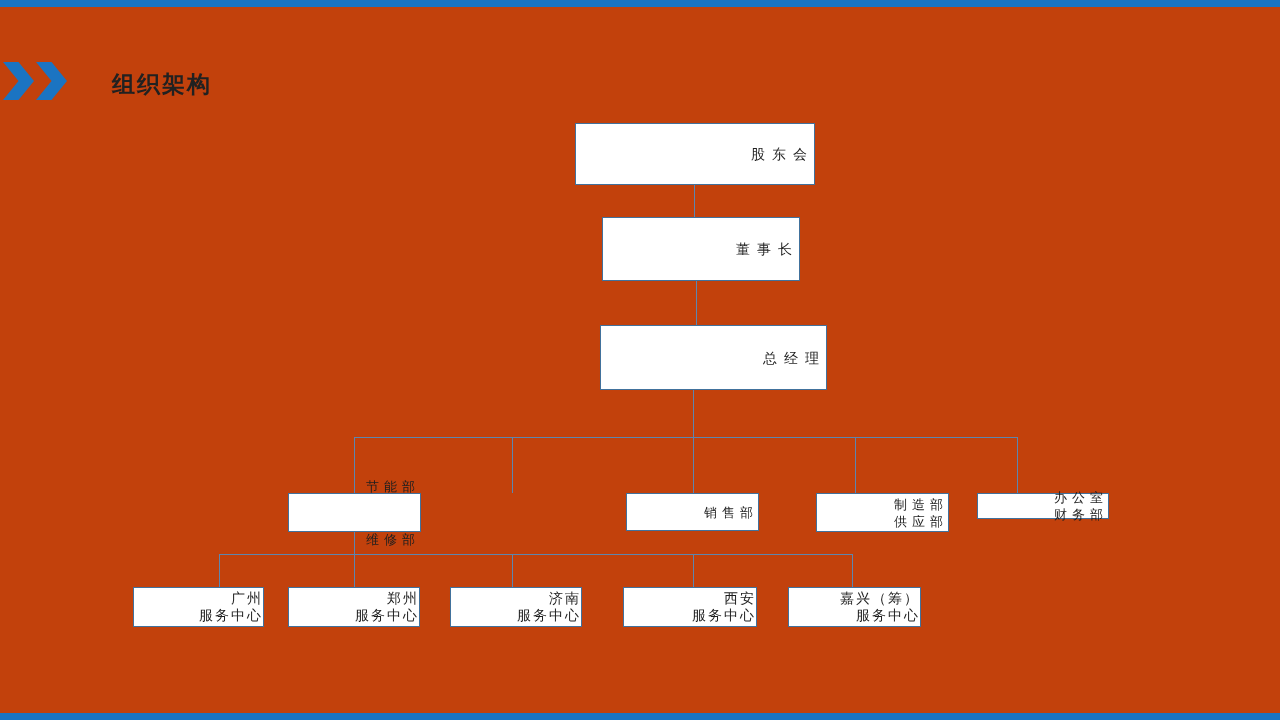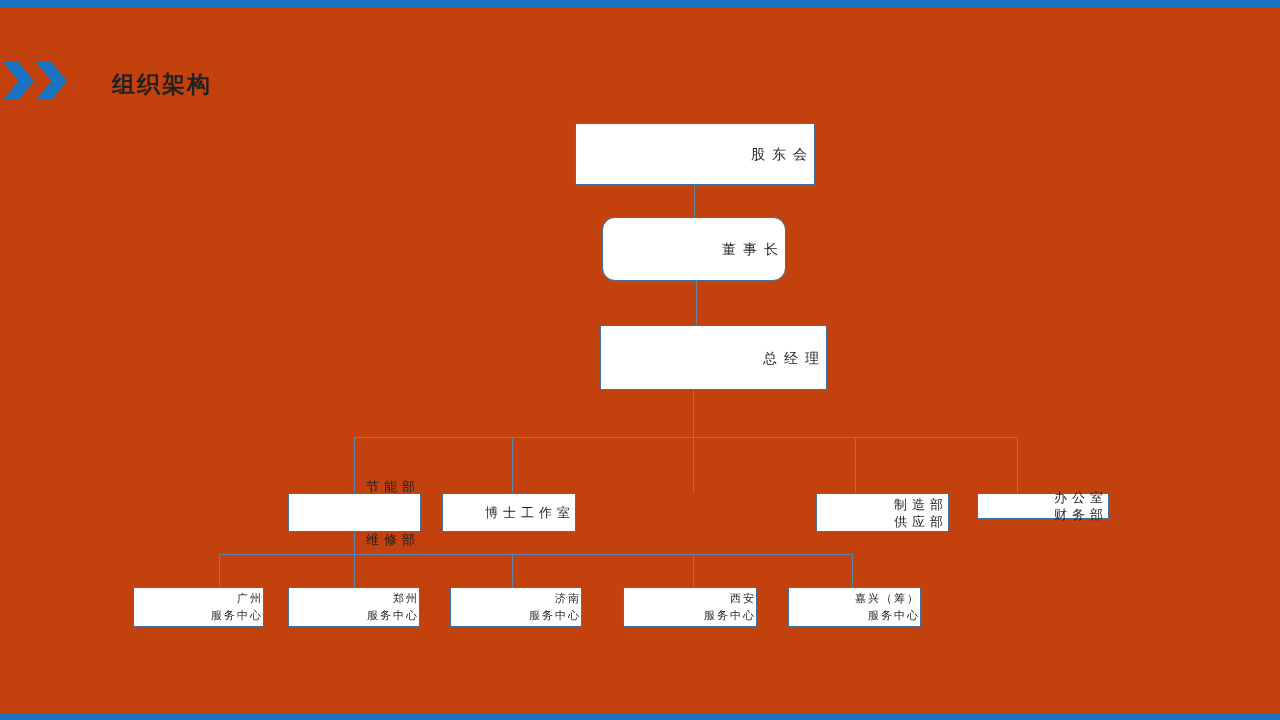--- a/index.html
+++ b/index.html
@@ -22,21 +22,21 @@
     color:#212121;letter-spacing:2px;white-space:nowrap;
   }
   .node{
     position:absolute;box-sizing:border-box;border:1.4px solid #41719c;background:#ffffff;
     display:flex;flex-direction:column;align-items:flex-end;justify-content:center;
     color:#1f1f1f;text-align:center;
   }
   .node span{display:block;white-space:nowrap;}
   .lvl span{font-size:14px;letter-spacing:7px;padding-left:7px;line-height:18px;}
   .dept span{font-size:13px;letter-spacing:5px;padding-left:5px;line-height:17px;}
-  .svc span{font-size:11px;letter-spacing:2px;padding-left:2px;line-height:17px;}
+  .svc span{font-size:14px;letter-spacing:2px;padding-left:2px;line-height:17px;}
   .line{position:absolute;background:#5c86b0;}
   .line.v{width:1.4px;}
   .line.h{height:1.4px;}
 </style>
 </head>
 <body>
 
 <div class="slide">
 
   <div class="accent-bar top"></div>
@@ -57,33 +57,33 @@
   <div class="line v" style="left:354px;top:532px;height:55px;"></div>
   <div class="line h" style="left:219px;top:554px;width:633px;"></div>
   <div class="line v" style="left:219px;top:554px;height:33px;"></div>
   <div class="line v" style="left:512px;top:554px;height:33px;"></div>
   <div class="line v" style="left:693px;top:554px;height:33px;"></div>
   <div class="line v" style="left:852px;top:554px;height:33px;"></div>
 
   <div class="node lvl" style="left:575px;top:123px;width:240px;height:62px;">
     <span>股东会</span>
   </div>
-  <div class="node lvl" style="left:602px;top:217px;width:184px;height:64px;border-radius:13px;">
+  <div class="node lvl" style="left:602px;top:217px;width:198px;height:64px;">
     <span>董事长</span>
   </div>
   <div class="node lvl" style="left:600px;top:325px;width:227px;height:65px;">
     <span>总经理</span>
   </div>
 
   <div class="node dept" style="left:288px;top:493px;width:133px;height:39px;gap:36px;">
     <span>节能部</span>
     <span>维修部</span>
   </div>
-  <div class="node dept" style="left:442px;top:493px;width:134px;height:39px;">
-    <span>博士工作室</span>
+  <div class="node dept" style="left:626px;top:493px;width:133px;height:38px;">
+    <span>销售部</span>
   </div>
   <div class="node dept" style="left:784px;top:493px;width:133px;height:39px;margin-left:32px;">
     <span>制造部</span>
     <span>供应部</span>
   </div>
   <div class="node dept" style="left:952px;top:493px;width:132px;height:26px;margin-left:25px;">
     <span>办公室</span>
     <span>财务部</span>
   </div>
 

